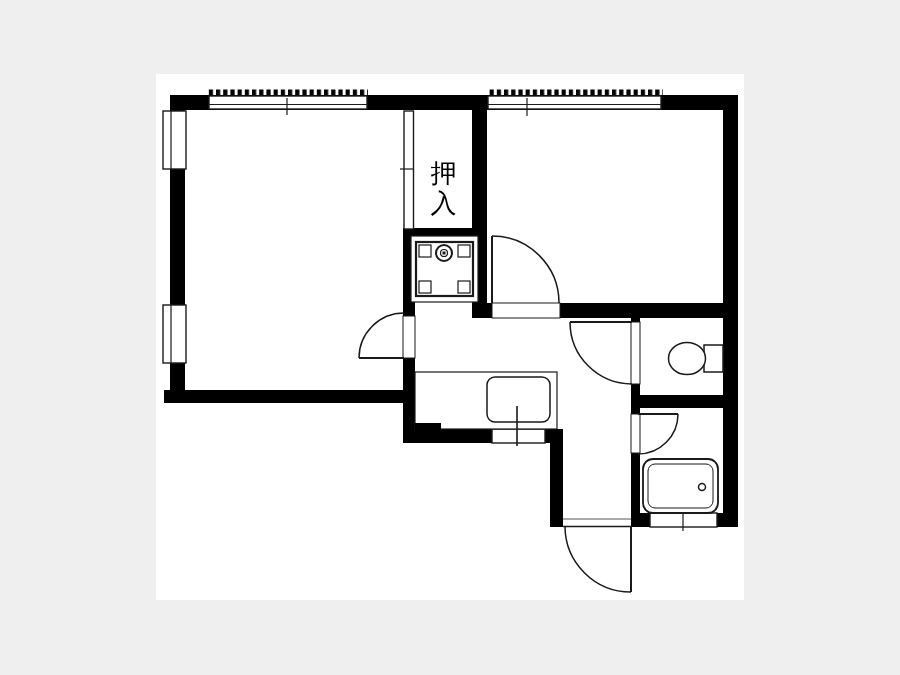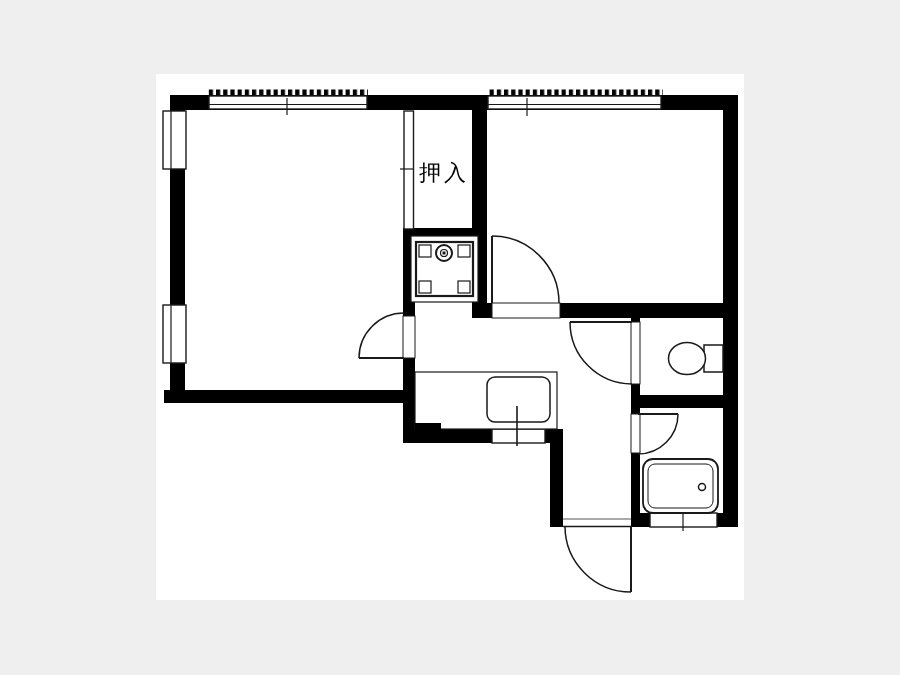--- a/index.html
+++ b/index.html
@@ -1,20 +1,20 @@
 <!DOCTYPE html>
 <html><head>
 <meta charset="utf-8">
 <style>
   html,body{margin:0;padding:0;}
   .stage{position:relative;width:900px;height:675px;overflow:hidden;}
   .stage svg{position:absolute;left:0;top:0;}
   .closet-label{
     position:absolute;left:419px;top:158px;width:52px;height:30px;
-    text-align:left;font-size:22px;line-height:30px;letter-spacing:3px;
+    text-align:center;font-size:26px;line-height:30px;letter-spacing:3px;
     color:#000;font-weight:500;
     font-family:"Liberation Sans","DejaVu Sans",sans-serif;
   }
 </style>
 </head>
 <body>
 
 <div class="stage" style="background: rgb(239, 239, 239);">
   <svg id="fp" width="900" height="675" viewBox="0 0 900 675">
       <defs>

